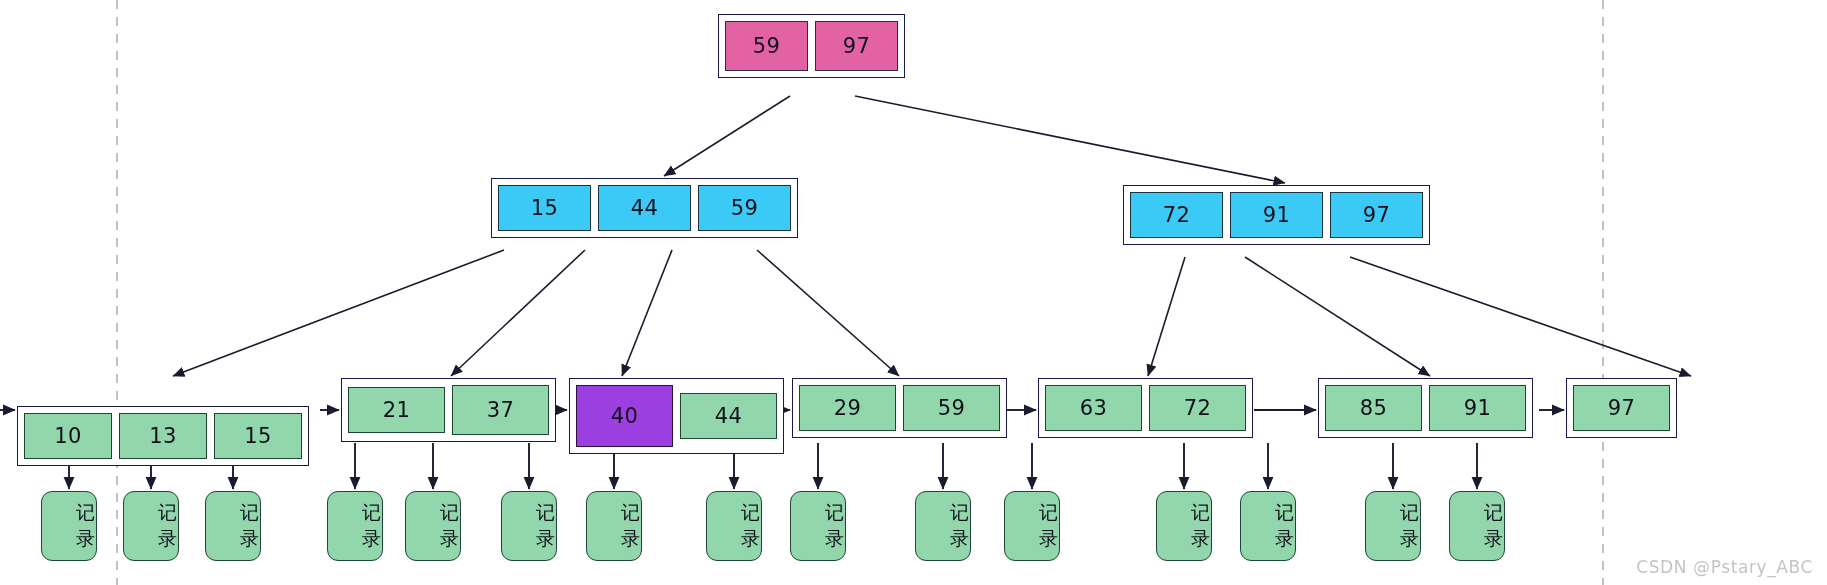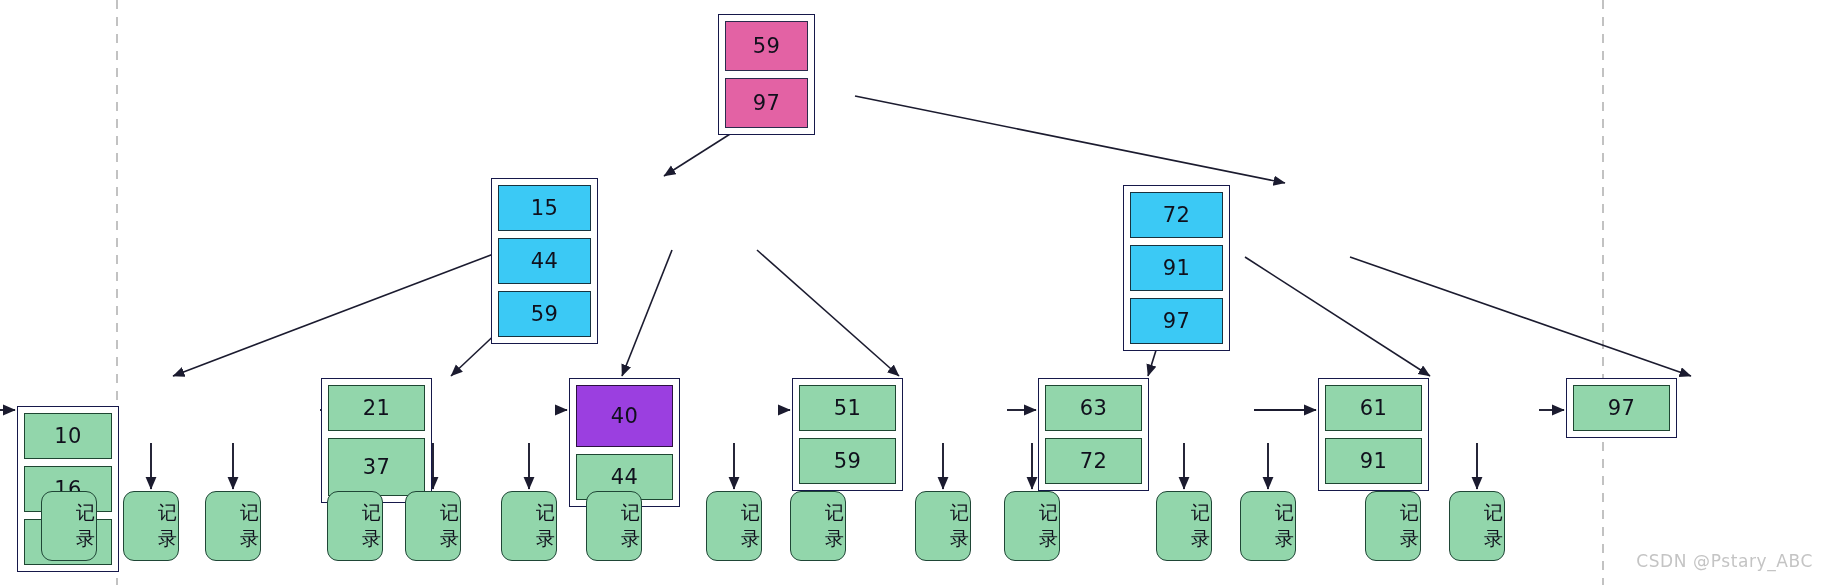--- a/index.html
+++ b/index.html
@@ -50,21 +50,20 @@
   
   .node {
     position: absolute;
     box-sizing: border-box;
     border: 1.7px solid #16184a;
     background: #ffffff;
     display: flex;
     align-items: center;
     padding: 6px;
     gap: 7px;
-    flex-direction: column;
   }
   .cell {
     box-sizing: border-box;
     border: 1.3px solid #1b2a3a;
     display: flex;
     align-items: center;
     justify-content: center;
     font-size: 21px;
     color: #10101c;
     line-height: 1;
@@ -88,21 +87,21 @@
     align-items: center;
     justify-content: center;
     font-size: 19px;
     color: #10101c;
     padding-left: 34px;
   }
   
   #watermark {
     position: absolute;
     right: 14px;
-    bottom: 14px;
+    bottom: 8px;
     font-size: 17px;
     color: #c4c4c4;
     letter-spacing: 0.6px;
     user-select: none;
   }
 </style>
 </head>
 <body>
 
 <div id="canvas">
@@ -169,41 +168,41 @@
         <div class="cell blue" style="width: 93px; height: 46px;">44</div>
         <div class="cell blue" style="width: 93px; height: 46px;">59</div>
       </div>
       <div class="node" style="left: 1123px; top: 185px;">
         <div class="cell blue" style="width: 93px; height: 46px;">72</div>
         <div class="cell blue" style="width: 93px; height: 46px;">91</div>
         <div class="cell blue" style="width: 93px; height: 46px;">97</div>
       </div>
       <div class="node" style="left: 17px; top: 378px; margin-top: 28px;">
         <div class="cell green" style="width: 88px; height: 46px;">10</div>
-        <div class="cell green" style="width: 88px; height: 46px;">16</div>
+        <div class="cell green" style="width: 88px; height: 46px;">13</div>
         <div class="cell green" style="width: 88px; height: 46px;">15</div>
       </div>
-      <div class="node" style="left: 321px; top: 378px;">
+      <div class="node" style="left: 341px; top: 378px;">
         <div class="cell green" style="width: 97px; height: 46px;">21</div>
-        <div class="cell green" style="width: 97px; height: 58px;">37</div>
+        <div class="cell green" style="width: 97px; height: 50px;">37</div>
       </div>
       <div class="node" style="left: 569px; top: 378px;">
         <div class="cell purple" style="width: 97px; height: 62px;">40</div>
         <div class="cell green" style="width: 97px; height: 46px;">44</div>
       </div>
       <div class="node" style="left: 792px; top: 378px;">
-        <div class="cell green" style="width: 97px; height: 46px;">51</div>
+        <div class="cell green" style="width: 97px; height: 46px;">29</div>
         <div class="cell green" style="width: 97px; height: 46px;">59</div>
       </div>
       <div class="node" style="left: 1038px; top: 378px; justify-content: center;">
         <div class="cell green" style="width: 97px; height: 46px;">63</div>
         <div class="cell green" style="width: 97px; height: 46px;">72</div>
       </div>
       <div class="node" style="left: 1318px; top: 378px;">
-        <div class="cell green" style="width: 97px; height: 46px;">61</div>
+        <div class="cell green" style="width: 97px; height: 46px;">85</div>
         <div class="cell green" style="width: 97px; height: 46px;">91</div>
       </div>
       <div class="node" style="left: 1566px; top: 378px;">
         <div class="cell green" style="width: 97px; height: 46px;">97</div>
       </div>
     </div>
   <div id="records-layer">
       <div class="record" style="left: 41px; top: 491px;">记录</div>
       <div class="record" style="left: 123px; top: 491px;">记录</div>
       <div class="record" style="left: 205px; top: 491px;">记录</div>

